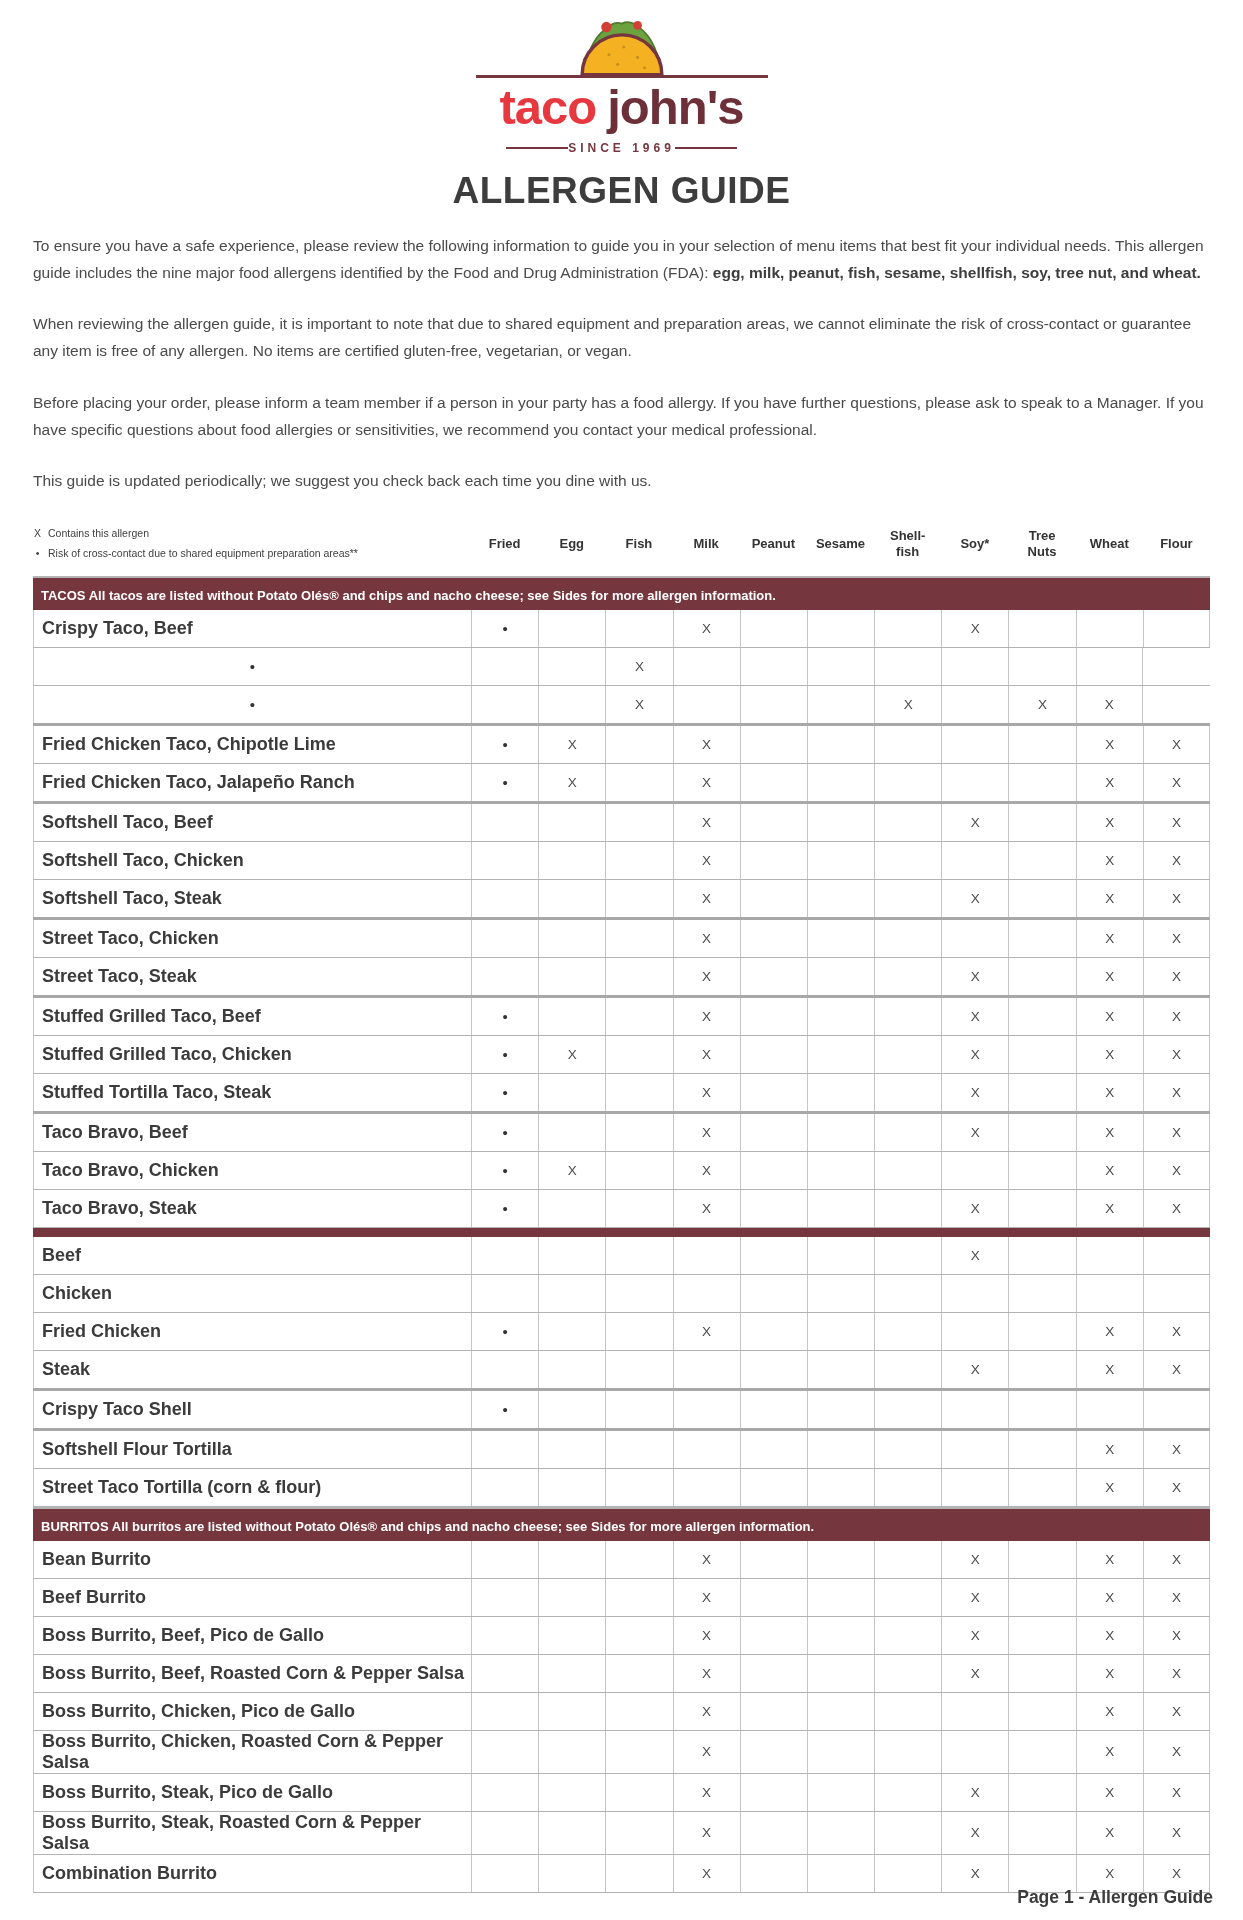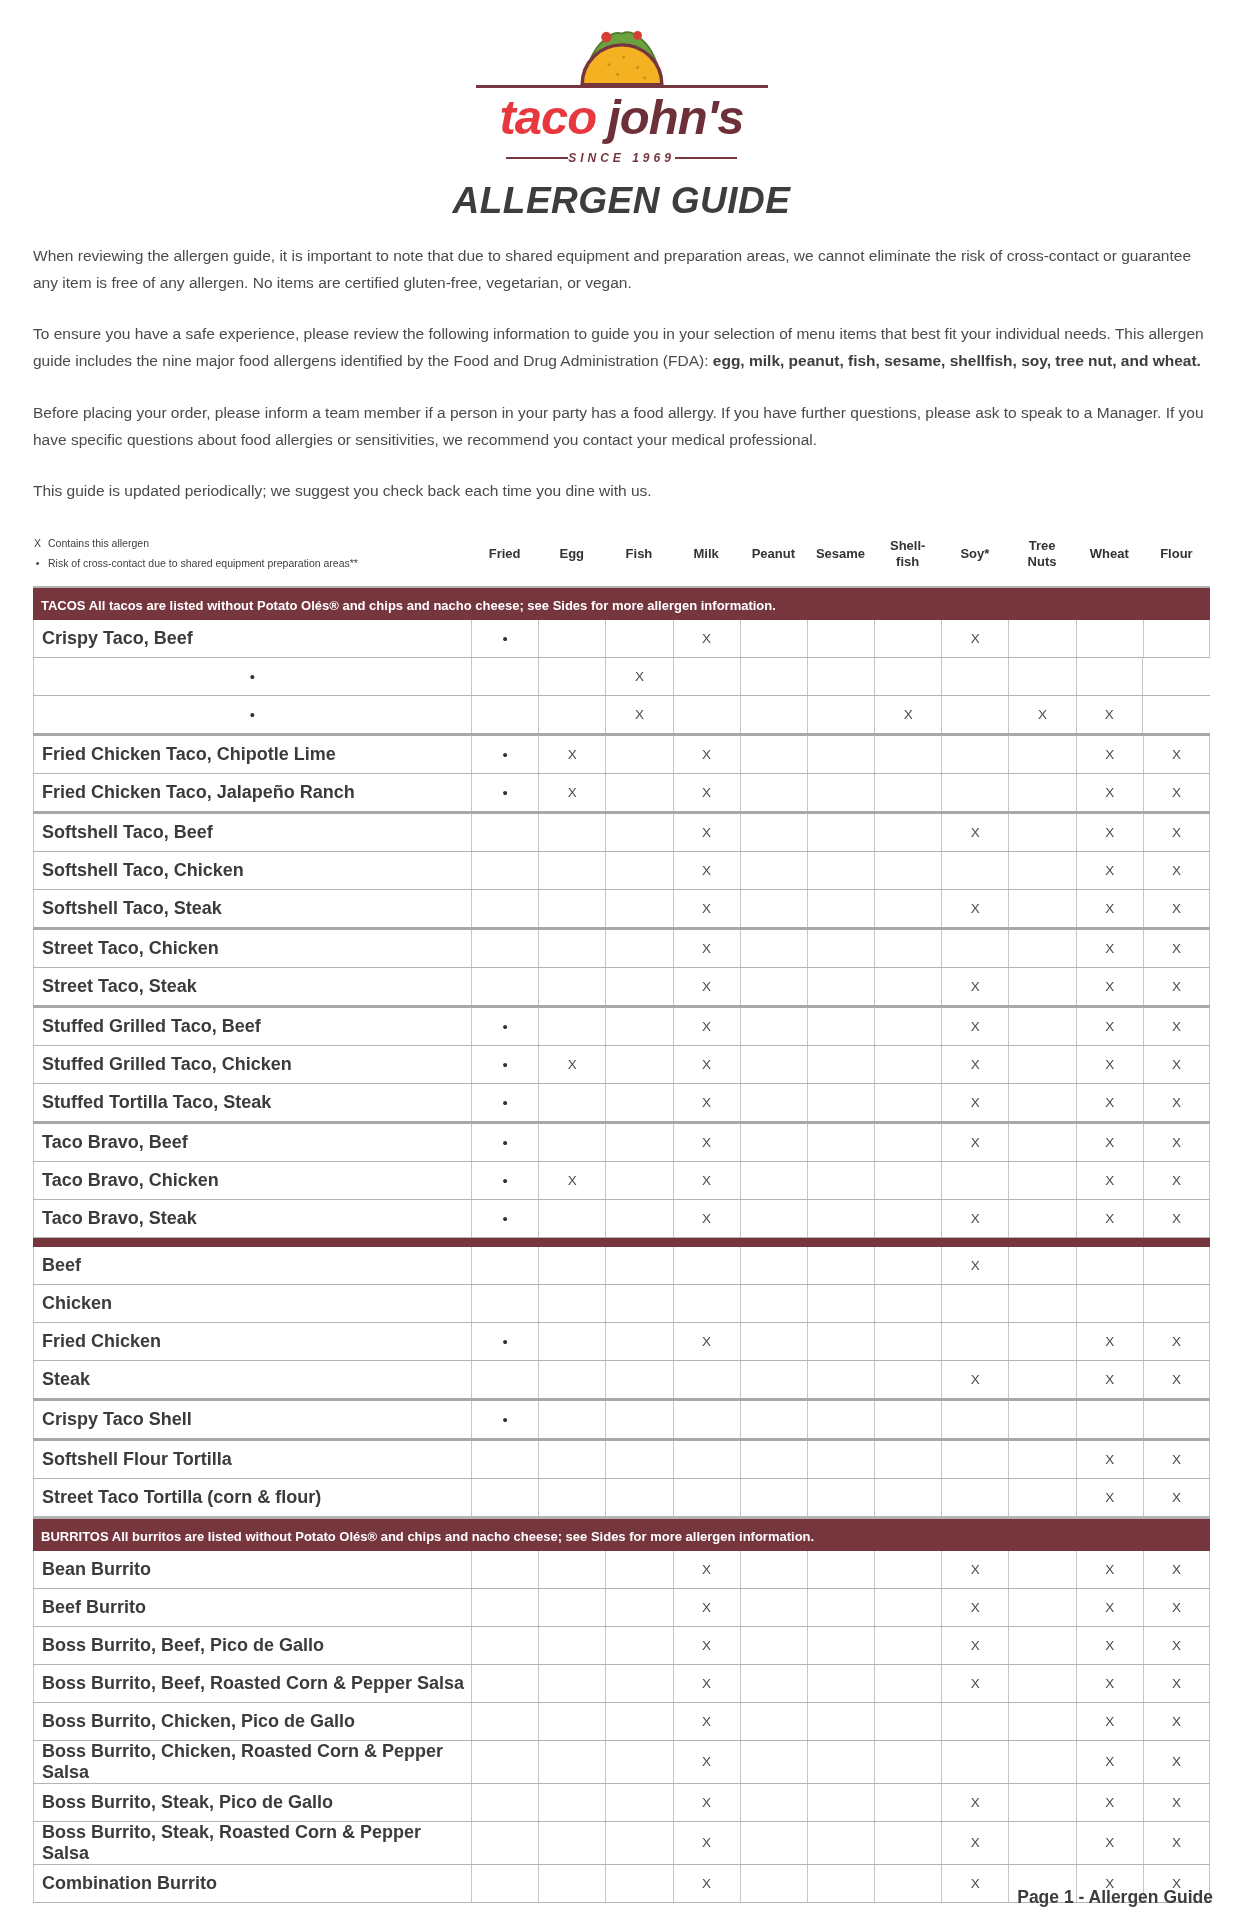--- a/index.html
+++ b/index.html
@@ -1,20 +1,20 @@
 <!DOCTYPE html>
 <html><head>
 <meta charset="utf-8">
 <style>
   html,body { margin:0; padding:0; background:#ffffff; }
   body { width:1243px; font-family:"Liberation Sans", sans-serif; color:#4a4a4a; }
   .page { width:1243px; min-height:1920px; padding:0 33px; box-sizing:border-box; position:relative; }
 
   
-  .logo-block { padding-top:24px; text-align:center;font-style:italic; }
+  .logo-block { padding-top:14px; text-align:center; }
   .taco-rule { position:relative; width:292px; margin:0 auto; height:64px; }
   .taco-rule .rule { position:absolute; left:0; right:0; bottom:0; height:3px; background:#76363E; }
   .taco-rule svg { position:absolute; left:50%; transform:translateX(-50%); bottom:-2px; }
   .wordmark { font-size:49px; font-weight:bold; letter-spacing:-1px; line-height:1; margin-top:5px; }
   .wordmark .red { color:#E8383F; }
   .wordmark .maroon { color:#6E3038; margin-left:11px; }
   .tagline { display:flex; align-items:center; justify-content:center; margin-top:9px;
              color:#76363E; font-size:12px; font-weight:bold; letter-spacing:4px; }
   .tagline .tl-line { width:62px; height:2px; background:#76363E; }
   h1.title { text-align:center; font-size:37px; color:#3d3d3d; font-weight:bold;
@@ -77,22 +77,22 @@
     </div>
     <div class="tagline">
       <span class="tl-line"></span>
       <span>SINCE 1969</span>
       <span class="tl-line"></span>
     </div>
     <h1 class="title">ALLERGEN GUIDE</h1>
   </div>
 
   <div class="intro" id="intro">
+      <p class="intro-p"><span>To ensure you have a safe experience, please review the following information to guide you in your selection of menu items that best fit your individual needs. This allergen guide includes the nine major food allergens identified by the Food and Drug Administration (FDA): </span><b>egg, milk, peanut, fish, sesame, shellfish, soy, tree nut, and wheat.</b></p>
       <p class="intro-p"><span>When reviewing the allergen guide, it is important to note that due to shared equipment and preparation areas, we cannot eliminate the risk of cross-contact or guarantee any item is free of any allergen. No items are certified gluten-free, vegetarian, or vegan.</span></p>
-      <p class="intro-p"><span>To ensure you have a safe experience, please review the following information to guide you in your selection of menu items that best fit your individual needs. This allergen guide includes the nine major food allergens identified by the Food and Drug Administration (FDA): </span><b>egg, milk, peanut, fish, sesame, shellfish, soy, tree nut, and wheat.</b></p>
       <p class="intro-p"><span>Before placing your order, please inform a team member if a person in your party has a food allergy. If you have further questions, please ask to speak to a Manager. If you have specific questions about food allergies or sensitivities, we recommend you contact your medical professional.</span></p>
       <p class="intro-p"><span>This guide is updated periodically; we suggest you check back each time you dine with us.</span></p>
     </div>
 
   <div class="table-wrap">
     <div class="grid-row thead" id="thead">
       <div class="legend" id="legend">
           <div class="legend-item">
             <span class="legend-sym">X</span>
             <span>Contains this allergen</span>

